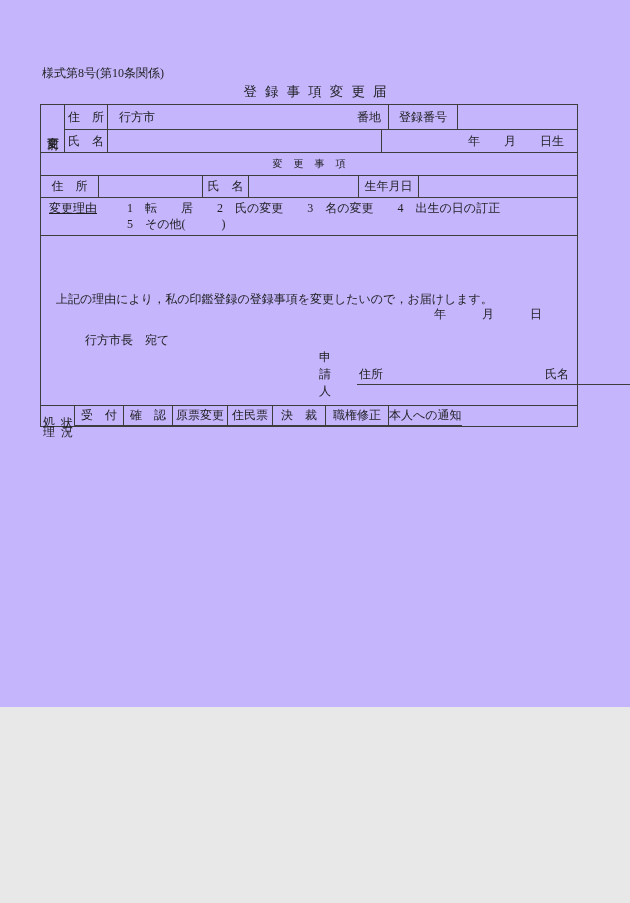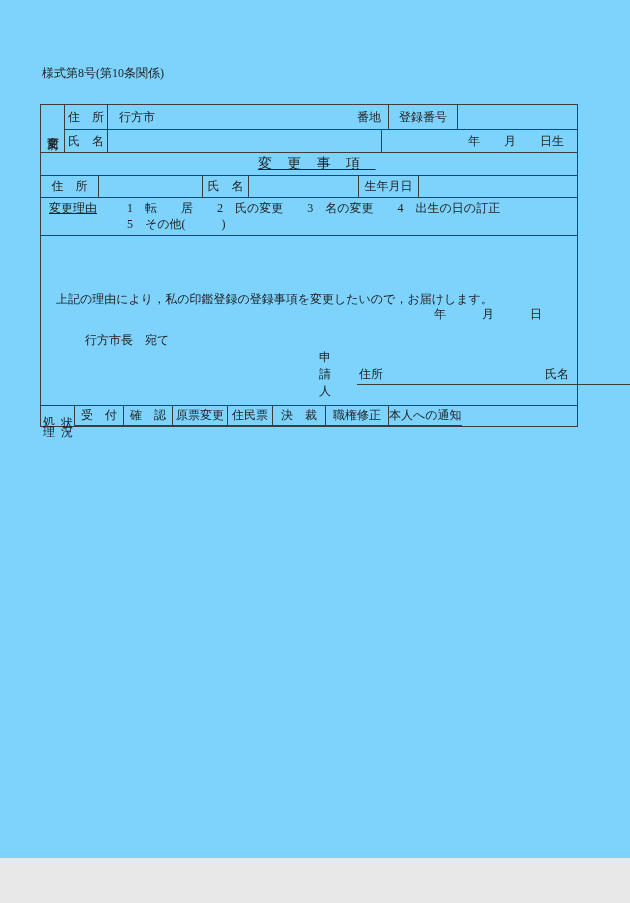--- a/index.html
+++ b/index.html
@@ -1,19 +1,19 @@
 <!DOCTYPE html>
 <html><head>
 <meta charset="utf-8">
 <style>
   * { margin:0; padding:0; box-sizing:border-box; }
   body { background:#e8e8e8; }
   .page {
-    position:relative; width:630px; height:858px; margin:0 auto;
-    background:#7dd3fc; color:#1f1f1f;
+    position:relative; width:630px; height:707px; margin:0 auto;
+    background:#c4b5fd; color:#1f1f1f;
     font-family:"Liberation Serif","DejaVu Serif",serif;
     font-size:12px; overflow:hidden;
   }
   .form-number { position:absolute; left:42px; top:65px; font-size:12px; }
   .doc-title {
     position:absolute; left:0; right:0; top:83px; text-align:center;
     font-size:13.5px; letter-spacing:0.6em; text-indent:0.6em;
   }
   .form-box {
     position:absolute; left:40px; top:104px; width:538px;
@@ -33,21 +33,21 @@
   .sec-a-right { flex:1; display:flex; flex-direction:column; }
   .r1 { height:25px; border-bottom:1px solid #3d3d3d; }
   .r2 { height:22px; }
   .w43 { width:43px; } .w281 { width:281px; } .w69 { width:69px; } .w274 { width:274px; }
   .addr-val { justify-content:space-between; padding:0 7px 0 11px; }
   .birth-cell { justify-content:flex-end; padding-right:13px; }
   
   .sec-b {
     height:23px; border-bottom:1px solid #3d3d3d; display:flex;
     align-items:center; justify-content:center;
-    letter-spacing:1.1em; text-indent:1.1em; font-size:14px;text-decoration:underline;
+    letter-spacing:1.1em; text-indent:1.1em; font-size:10px;
   }
   
   .sec-c { height:22px; border-bottom:1px solid #3d3d3d; }
   .cw1 { width:58px; } .cw2 { width:104px; } .cw3 { width:46px; }
   .cw4 { width:110px; } .cw5 { width:60px; }
   
   .sec-d { min-height:35px; border-bottom:1px solid #3d3d3d; display:flex; padding:2px 0 3px 0; }
   .reason-label { padding-left:8px; margin-right:30px; line-height:16px;text-decoration:underline; }
   .reason-lines div { line-height:16px; }
   
@@ -84,20 +84,21 @@
     flex-direction:column; align-items:flex-start; justify-content:center;
     padding-left:7px; font-size:11px; line-height:13px;
   }
 </style>
 </head>
 <body>
 
 <div class="page">
 
   <div class="form-number">様式第8号(第10条関係)</div>
+  <div class="doc-title">登録事項変更届</div>
 
   <div class="form-box">
 
     <div class="sec-a">
       <div class="vcol-a">
         <span class="vtext">変更前</span>
       </div>
       <div class="sec-a-right">
         <div class="fr r1">
           <div class="c lbl w43">住　所</div>

